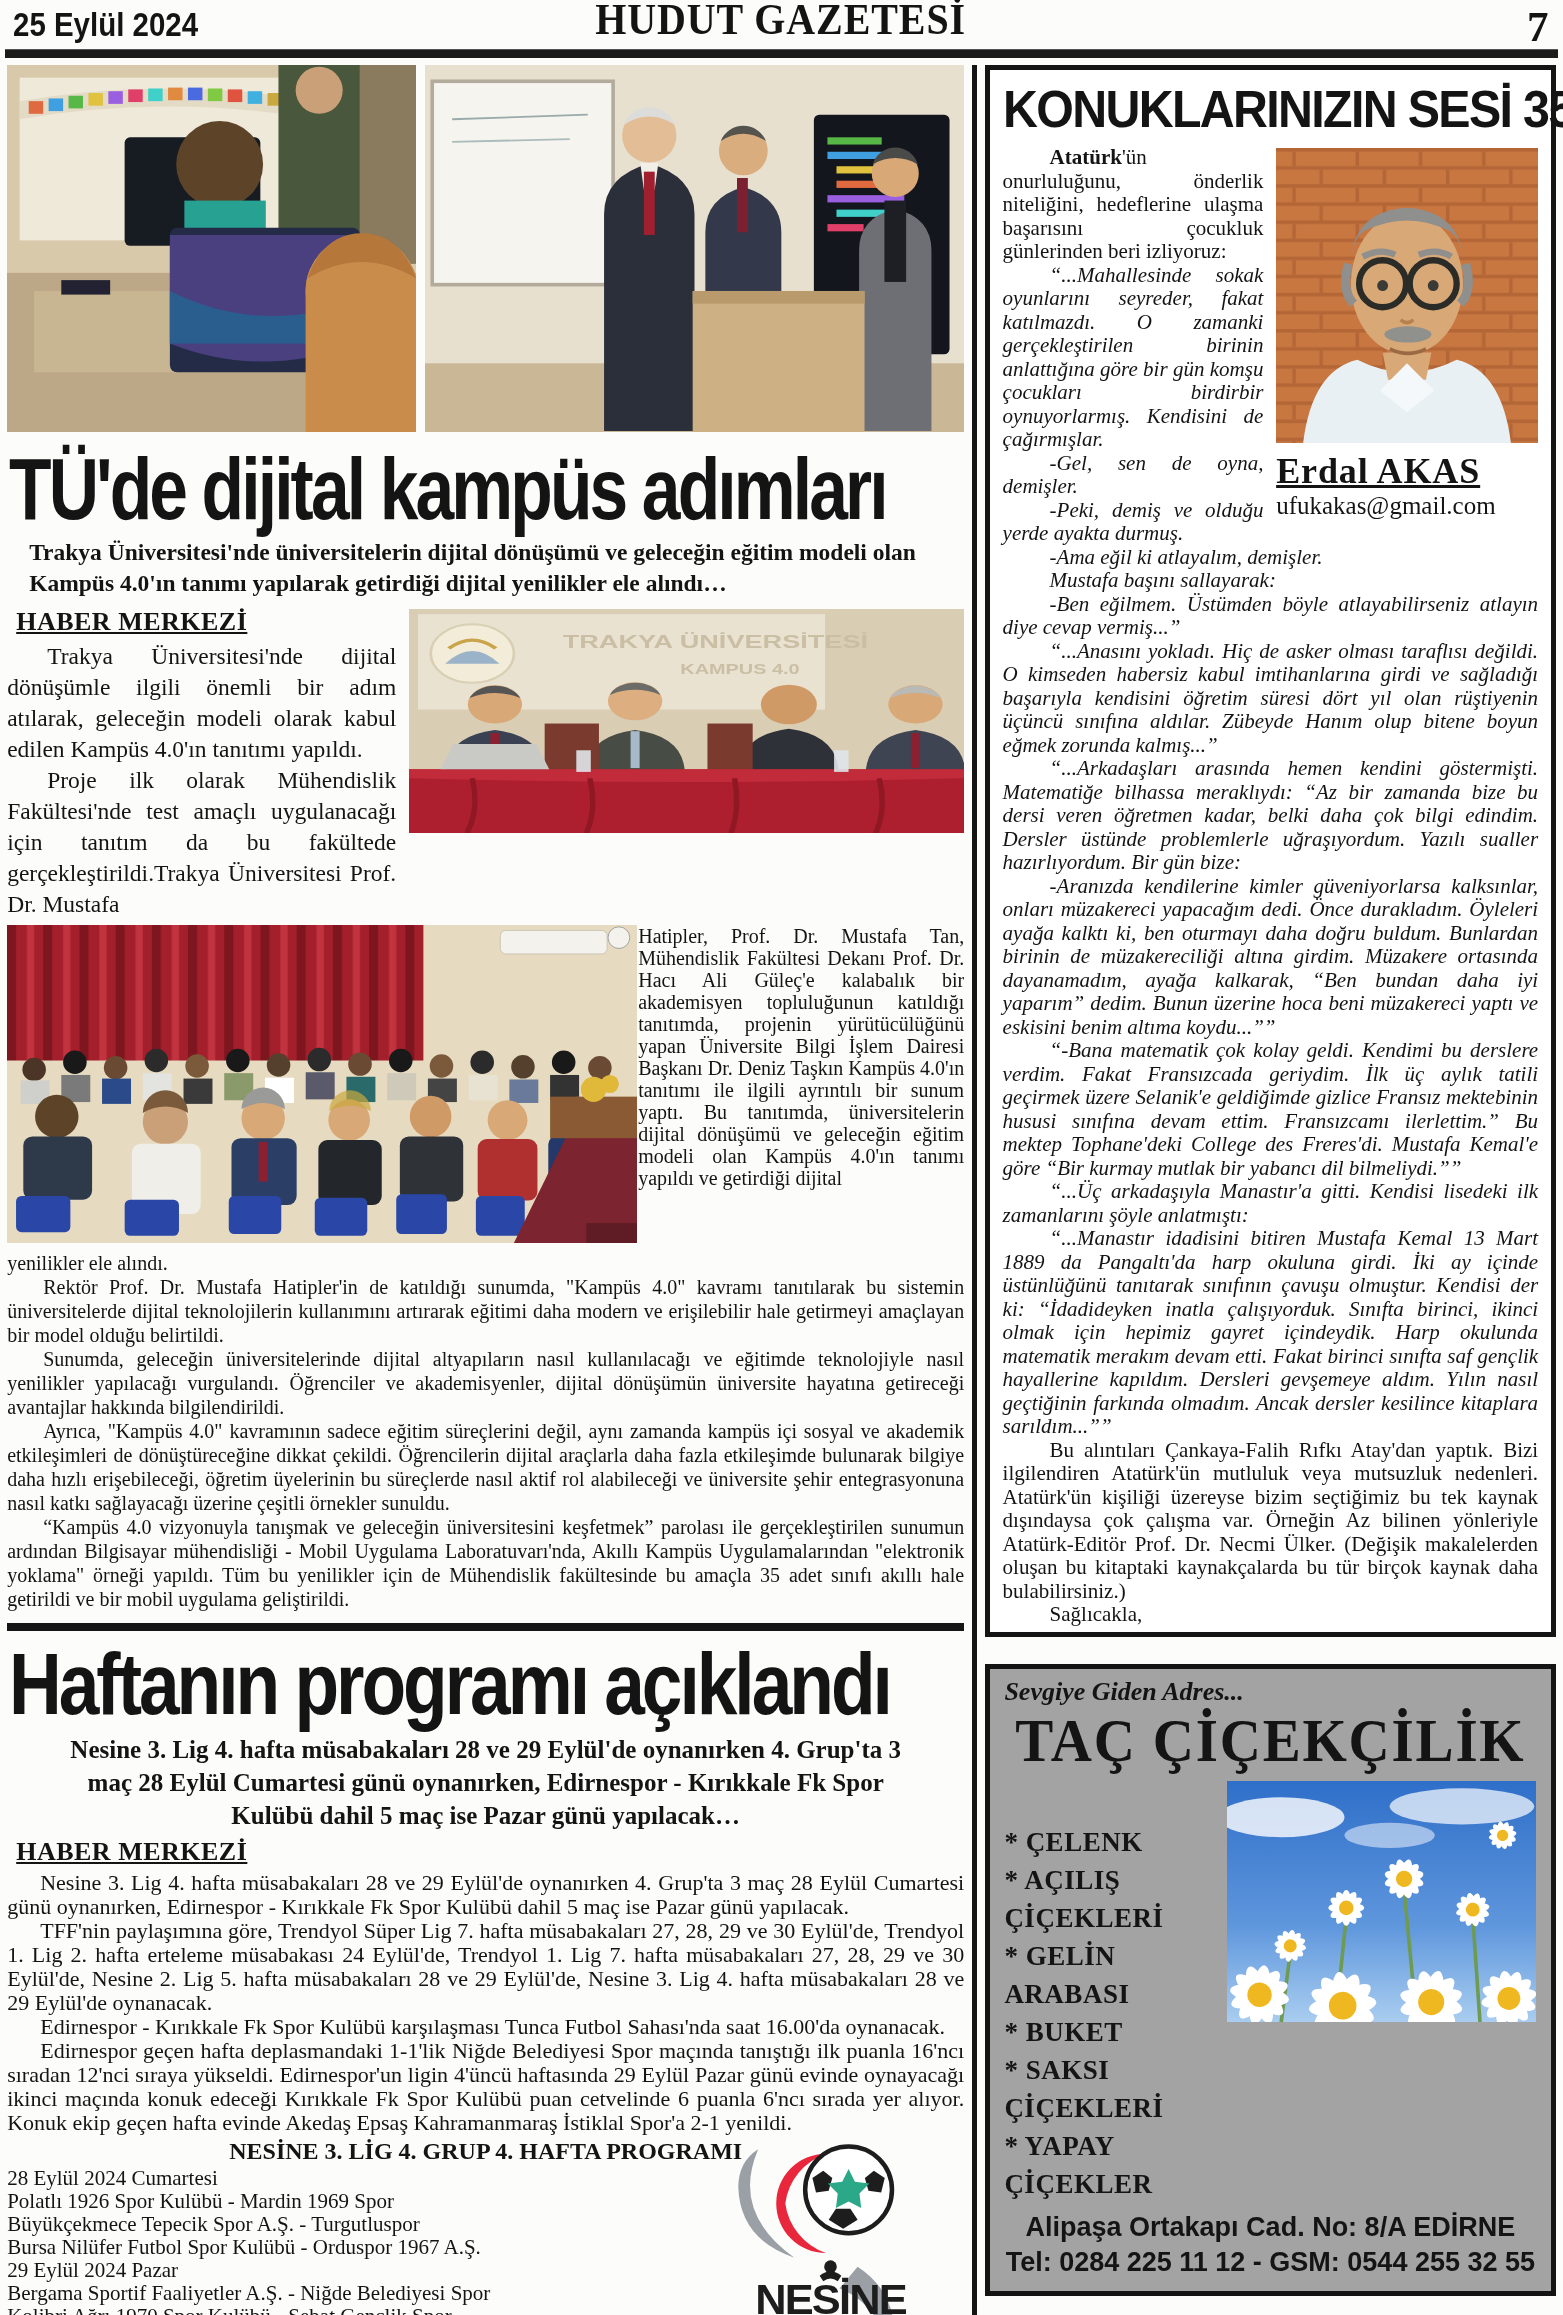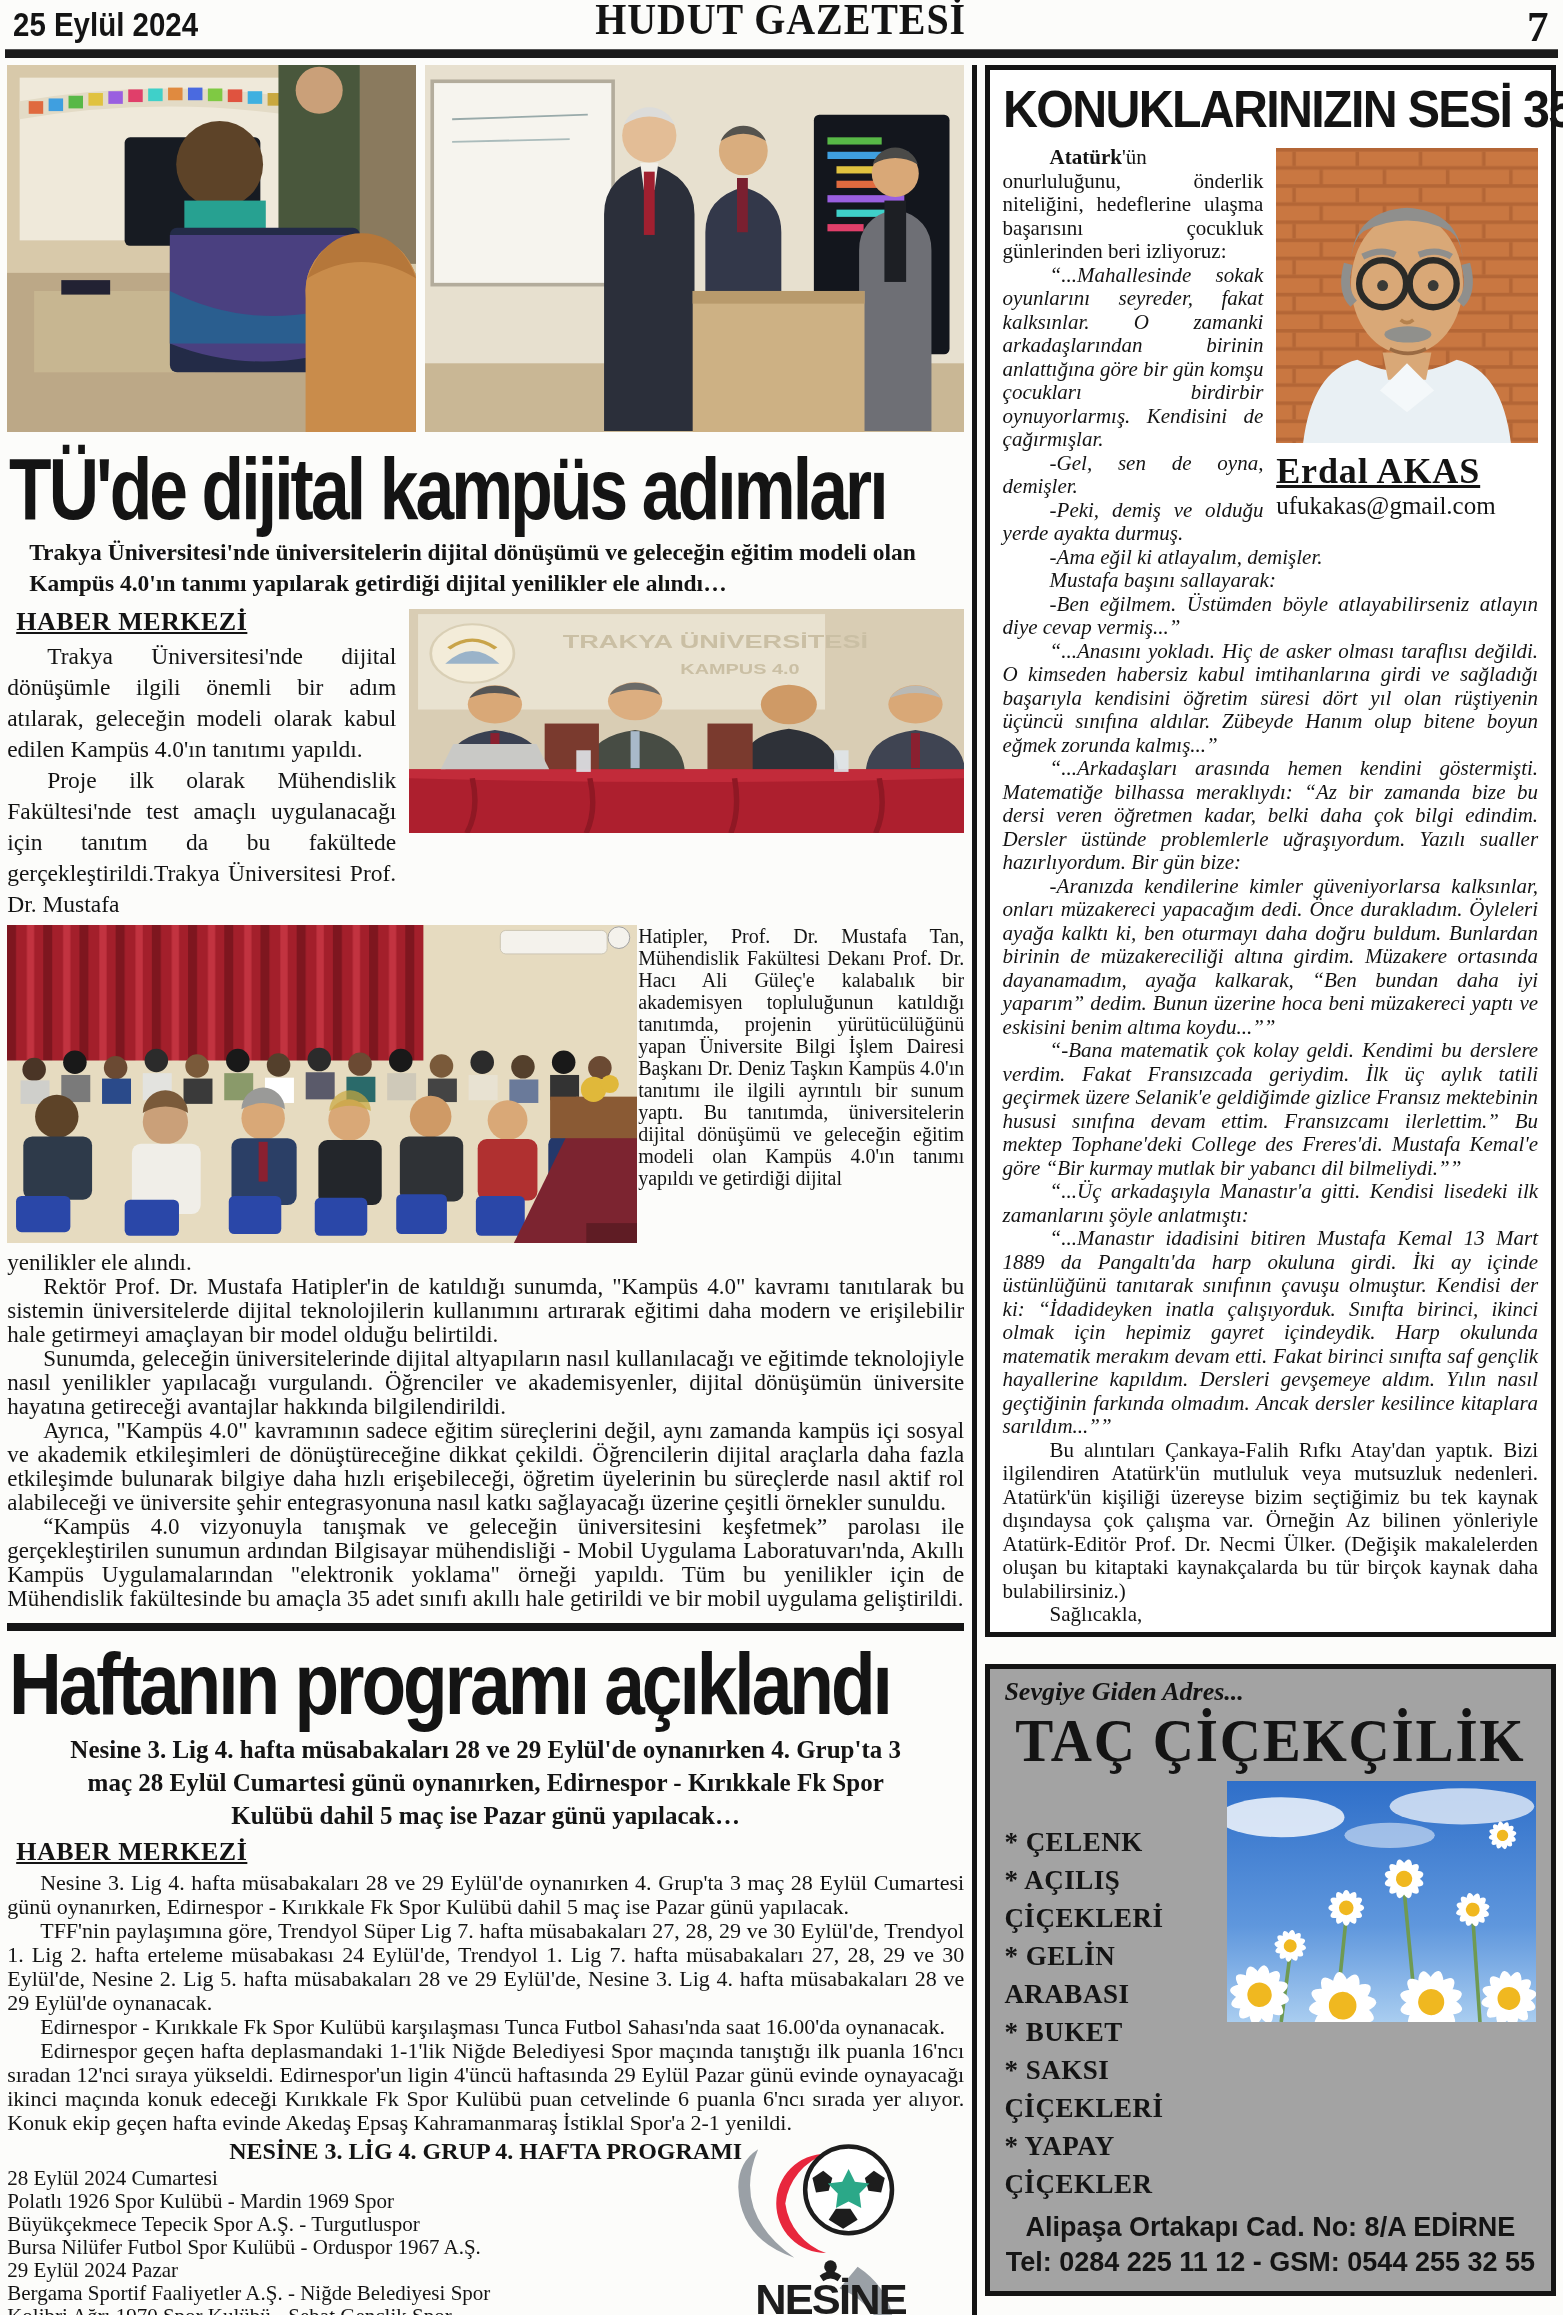--- a/index.html
+++ b/index.html
@@ -29,21 +29,21 @@
             letter-spacing:-3.6px;white-space:nowrap;transform:scaleX(.8);transform-origin:0 50%;margin:12.7px 0 3.6px 1.8px;}
   .deck{font-weight:700;font-size:23.5px;line-height:1.3;margin:1.8px 22px 7.2px 22px;}
   .byline{font-weight:700;font-size:26px;text-decoration:underline;letter-spacing:0.5px;margin:1.8px 0 3.6px 9px;}
   .sec1{display:grid;grid-template-columns:389px 1fr;column-gap:12.7px;}
   .para{font-size:23.5px;line-height:31px;text-align:justify;text-indent:40px;margin:0;}
   .ph-panel{height:224px;margin-top:3.6px;}
   .sec2{display:grid;grid-template-columns:630px 1fr;column-gap:1px;margin-top:5.4px;}
   .ph-aud{height:318px;}
   .col2 .para{font-size:20px;line-height:22px;text-indent:0;}
   .fullparas{margin-top:7.2px;}
-  .fullparas .para{font-size:23px;line-height:24px;text-indent:36px;}
+  .fullparas .para{font-size:20px;line-height:24px;text-indent:36px;}
   .fullparas .para:first-child{text-indent:0;}
   .rule-heavy{height:8.1px;background:#151515;margin:12.7px 0 5.4px 0;}
   
   .headline2{font-family:"Liberation Sans",sans-serif;font-weight:700;font-size:87px;line-height:1.0;
              letter-spacing:-3.6px;white-space:nowrap;transform:scaleX(.84);transform-origin:0 50%;margin:9px 0 5.4px 1.8px;}
   .deck2{text-align:center;font-weight:700;font-size:25px;line-height:1.32;margin:0 54px 5.4px 54px;}
   .sport-paras .para{font-size:22px;line-height:24px;text-indent:33px;}
   .program-title{text-align:center;font-weight:700;font-size:24px;margin:3.6px 0 1.8px 0;}
   .program-wrap{position:relative;}
   .program-list{width:724px;}
@@ -402,21 +402,21 @@
                 <path d="M138 190 q7 6 14 0" stroke="#b5824e" stroke-width="4" fill="none"></path>
                 <ellipse cx="146" cy="206" rx="26" ry="9" fill="#90908c"></ellipse>
                 <path d="M126 222 q20 10 40 0" stroke="#9a6a42" stroke-width="4" fill="none"></path>
                 <path d="M96 120 q20 -10 36 -2 M158 118 q20 -8 36 2" stroke="#8f8f8d" stroke-width="7" fill="none"></path>
               </svg>
             </div>
             <div class="author-name">Erdal AKAS</div>
             <div class="author-email">ufukakas@gmail.com</div>
           </div>
           <p class="normal"><b>Atatürk</b><span>'ün onurluluğunu, önderlik niteliğini, hedeflerine ulaşma başarısını çocukluk günlerinden beri izliyoruz:</span></p>
-            <p class="italic"><b></b><span>“...Mahallesinde sokak oyunlarını seyreder, fakat kalksınlar. O zamanki arkadaşlarından birinin anlattığına göre bir gün komşu çocukları birdirbir oynuyorlarmış. Kendisini de çağırmışlar.</span></p>
+            <p class="italic"><b></b><span>“...Mahallesinde sokak oyunlarını seyreder, fakat katılmazdı. O zamanki gerçekleştirilen birinin anlattığına göre bir gün komşu çocukları birdirbir oynuyorlarmış. Kendisini de çağırmışlar.</span></p>
             <p class="italic"><b></b><span>-Gel, sen de oyna, demişler.</span></p>
             <p class="italic"><b></b><span>-Peki, demiş ve olduğu yerde ayakta durmuş.</span></p>
             <p class="italic"><b></b><span>-Ama eğil ki atlayalım, demişler.</span></p>
             <p class="italic"><b></b><span>Mustafa başını sallayarak:</span></p>
             <p class="italic"><b></b><span>-Ben eğilmem. Üstümden böyle atlayabilirseniz atlayın diye cevap vermiş...”</span></p>
             <p class="italic"><b></b><span>“...Anasını yokladı. Hiç de asker olması taraflısı değildi. O kimseden habersiz kabul imtihanlarına girdi ve sağladığı başarıyla kendisini öğretim süresi dört yıl olan rüştiyenin üçüncü sınıfına aldılar. Zübeyde Hanım olup bitene boyun eğmek zorunda kalmış...”</span></p>
             <p class="italic"><b></b><span>“...Arkadaşları arasında hemen kendini göstermişti. Matematiğe bilhassa meraklıydı: “Az bir zamanda bize bu dersi veren öğretmen kadar, belki daha çok bilgi edindim. Dersler üstünde problemlerle uğraşıyordum. Yazılı sualler hazırlıyordum. Bir gün bize:</span></p>
             <p class="italic"><b></b><span>-Aranızda kendilerine kimler güveniyorlarsa kalksınlar, onları müzakereci yapacağım dedi. Önce durakladım. Öyleleri ayağa kalktı ki, ben oturmayı daha doğru buldum. Bunlardan birinin de müzakereciliği altına girdim. Müzakere ortasında dayanamadım, ayağa kalkarak, “Ben bundan daha iyi yaparım” dedim. Bunun üzerine hoca beni müzakereci yaptı ve eskisini benim altıma koydu...””</span></p>
             <p class="italic"><b></b><span>“-Bana matematik çok kolay geldi. Kendimi bu derslere verdim. Fakat Fransızcada geriydim. İlk üç aylık tatili geçirmek üzere Selanik'e geldiğimde gizlice Fransız mektebinin hususi sınıfına devam ettim. Fransızcamı ilerlettim.” Bu mektep Tophane'deki College des Freres'di. Mustafa Kemal'e göre “Bir kurmay mutlak bir yabancı dil bilmeliydi.””</span></p>
             <p class="italic"><b></b><span>“...Üç arkadaşıyla Manastır'a gitti. Kendisi lisedeki ilk zamanlarını şöyle anlatmıştı:</span></p>

